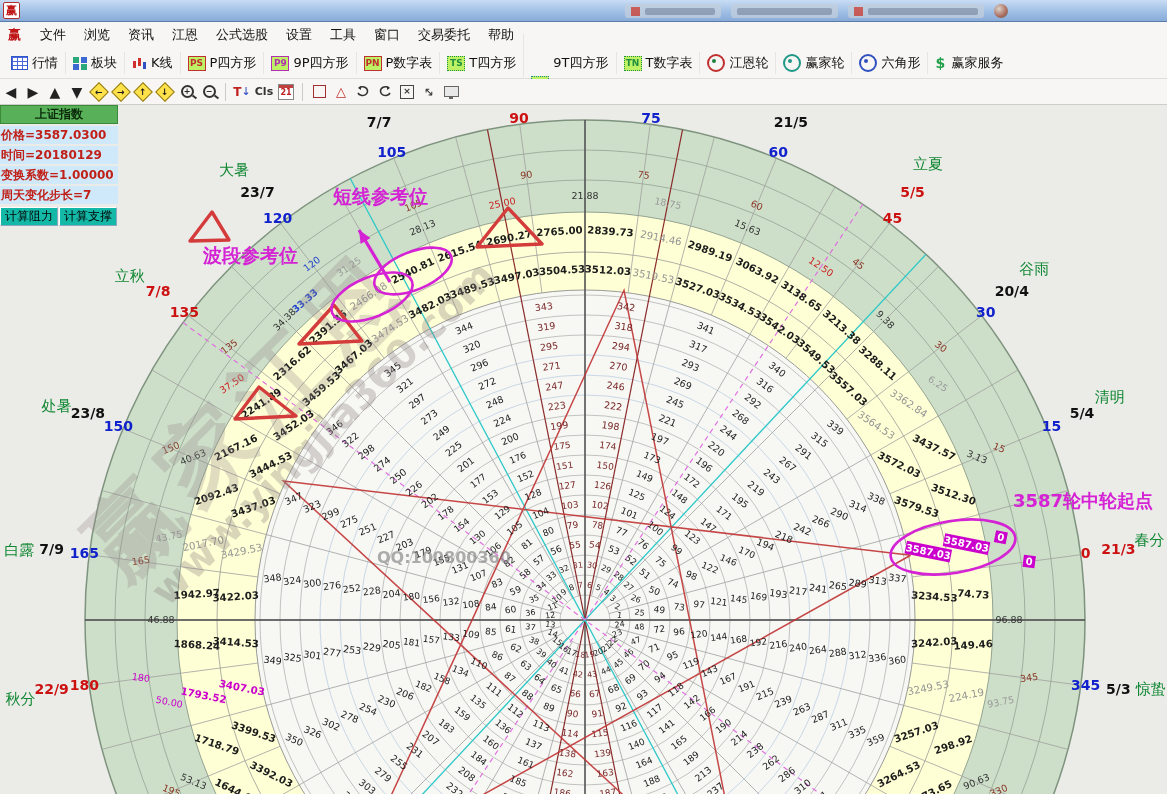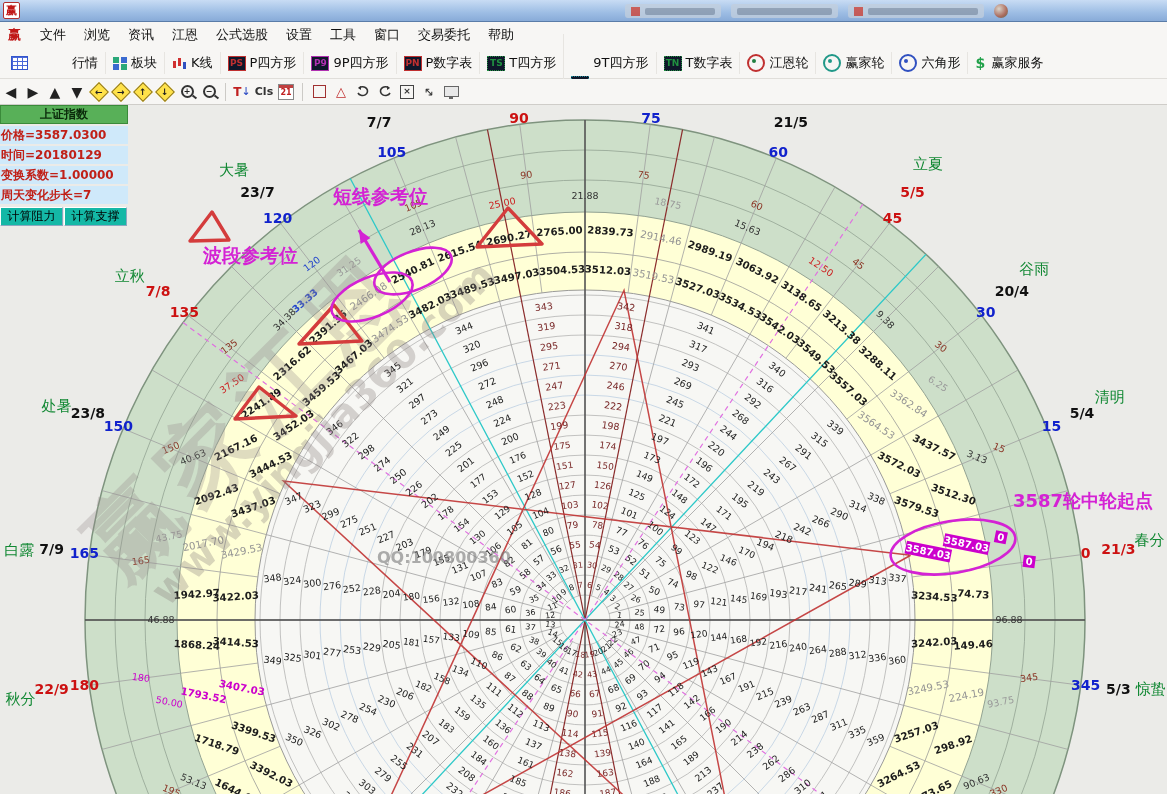--- a/index.html
+++ b/index.html
@@ -19,36 +19,36 @@
   .bgcirc{width:14px;height:14px;border-radius:50%;background:radial-gradient(circle at 35% 35%,#e8d8c0,#b05030 60%,#405828);}
   
   #menubar{position:absolute;left:0;top:22px;width:1167px;height:26px;background:#f7f6f4;
     border-bottom:1px solid #d8d6d2;display:flex;align-items:center;font-size:13px;color:#111;}
   #menubar .mlogo{color:#c01818;font-weight:bold;margin:0 10px 0 8px;}
   #menubar .mi{padding:3px 9px;cursor:default;}
   
   #toolbar1{position:absolute;left:0;top:48px;width:1167px;height:30px;background:#f7f6f4;
     border-bottom:1px solid #e0deda;display:flex;align-items:center;font-size:13px;color:#111;}
   #toolbar1 .tb{display:flex;align-items:center;padding:2px 7px;border-left:1px solid #e7e5e1;}
-  #toolbar1 .tb:first-child{border-left:none;margin-left:4px;gap:40px;}
+  #toolbar1 .tb:first-child{border-left:none;margin-left:4px;}
   .ic{display:inline-block;margin-right:4px;}
   .ic.grid{width:15px;height:12px;border:1px solid #3355cc;
      background:repeating-linear-gradient(to right,#4a68d8 0 1px,transparent 1px 5px),
                 repeating-linear-gradient(to bottom,#4a68d8 0 1px,transparent 1px 4px),#fff;}
   .ic.blocks{width:14px;height:13px;background:
      linear-gradient(#2aa879,#2aa879) 0 0/6px 6px no-repeat,
      linear-gradient(#3a6ad0,#3a6ad0) 8px 0/6px 6px no-repeat,
      linear-gradient(#3a6ad0,#3a6ad0) 0 7px/6px 6px no-repeat,
      linear-gradient(#2aa879,#2aa879) 8px 7px/6px 6px no-repeat;}
   .ic.kline{width:15px;height:13px;position:relative;}
   .ic.kline i{position:absolute;width:3px;background:#d03030;}
   .ic.kline i:nth-child(1){left:1px;top:4px;height:7px;}
   .ic.kline i:nth-child(2){left:6px;top:1px;height:8px;}
   .ic.kline i:nth-child(3){left:11px;top:5px;height:7px;background:#3050c0;}
-  .badge{width:16px;height:13px;font-size:9px;font-weight:bold;line-height:13px;text-align:center;background:#0f172a;}
+  .badge{width:16px;height:13px;font-size:9px;font-weight:bold;line-height:13px;text-align:center;background:#bef264;}
   .badge.red{border:1px solid #c03030;color:#c03030;}
   .badge.magenta{border:1px solid #b030b0;color:#b030b0;}
   .badge.green{border:1px dotted #209040;color:#209040;}
   .badge.teal{border:1px dotted #208898;color:#208898;margin-top:40px;}
   .target{width:14px;height:14px;border-radius:50%;position:relative;}
   .target.tred{border:2px solid #c03030;}
   .target.tteal{border:2px solid #209888;}
   .target.tblue{border:2px solid #3050c0;}
   .target::after{content:"";position:absolute;left:3px;top:3px;width:4px;height:4px;border-radius:50%;background:currentColor;}
   .target.tred::after{background:#208040;}
@@ -72,21 +72,21 @@
        text-align:center;line-height:16px;font-weight:bold;}
   .cal::before{content:"";position:absolute;left:0;top:0;width:14px;height:3px;background:#c04040;}
   .sqr{width:11px;height:11px;border:1px solid #a03030;}
   .trio{color:#c03030;font-size:13px;}
   .xbox{width:12px;height:12px;border:1px solid #444;font-size:9px;line-height:11px;text-align:center;color:#333;font-weight:bold;}
   .scale{font-size:12px;transform:rotate(45deg);display:inline-block;color:#333;}
   .screen{width:13px;height:9px;border:1px solid #666;background:#e8e8e8;position:relative;}
   .screen::after{content:"";position:absolute;left:4px;bottom:-3px;width:4px;height:3px;background:#666;}
   .rot-svg{display:block;}
   
-  #sidebar{position:absolute;left:0;top:105px;width:128px;z-index:5;font-size:12px;border-radius:12px;}
+  #sidebar{position:absolute;left:0;top:105px;width:118px;z-index:5;font-size:12px;border-radius:12px;}
   #sidebar .hdr{background:#58b058;border:1px solid #3a8a3a;color:#0a2a0a;font-weight:bold;text-align:center;
      height:17px;line-height:17px;}
   #sidebar .row{background:#cfe9fa;color:#c02018;font-weight:bold;height:16px;line-height:16px;
      padding:1px 1px;margin-top:2px;white-space:nowrap;overflow:hidden;}
   #sidebar .btns{display:flex;margin-top:3px;}
   #sidebar .btn{flex:1;background:#14b8a6;border:1px solid #8aa8c0;border-top-color:#fff;border-left-color:#fff;
      text-align:center;height:17px;line-height:17px;color:#000;margin-right:1px;cursor:default;}
   
   #chart{position:absolute;left:0;top:105px;width:1167px;height:689px;overflow:hidden;}
   svg text{user-select:none;}

